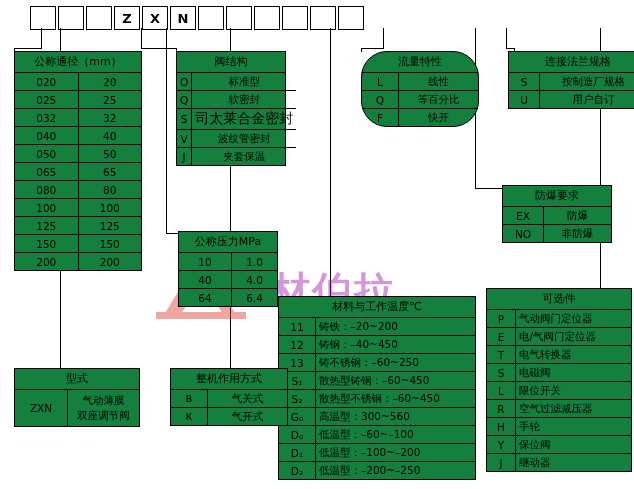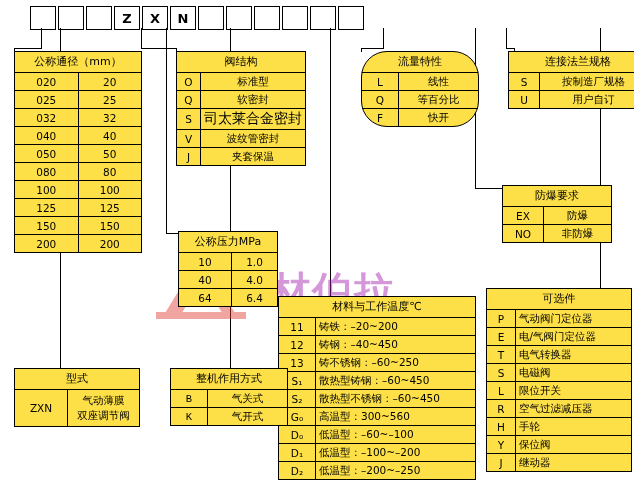--- a/index.html
+++ b/index.html
@@ -6,21 +6,21 @@
   body{width:634px;height:489px;background:#fff;font-family:"DejaVu Sans","Liberation Sans",sans-serif;position:relative;overflow:hidden;}
   .stage{position:absolute;left:0;top:0;width:634px;height:489px;}
 
   
   .codebar{position:absolute;left:30px;top:6px;display:flex;gap:2px;}
   .codebox{width:24px;height:22px;border:1px solid #000;display:flex;align-items:center;justify-content:center;
            font-size:13px;font-weight:bold;color:#000;background:#fff;}
   .codebox.empty{color:transparent;}
 
   
-  .blk{position:absolute;border:1px solid #000;background:#fde047;box-sizing:border-box;}
+  .blk{position:absolute;border:1px solid #000;background:#15803d;box-sizing:border-box;}
   .blk .title{border-bottom:1px solid #000;text-align:center;font-size:11px;padding:2px 0 3px;color:#000;white-space:nowrap;}
   .blk table{border-collapse:collapse;width:100%;}
   .blk td{border-top:1px solid #000;font-size:10.5px;color:#000;padding:1px 3px;height:15px;white-space:nowrap;}
   .blk tr:first-child td{border-top:none;}
   .c1{border-right:1px solid #000;text-align:center;}
   .c2{text-align:center;}
   .lft{text-align:left;padding-left:5px;}
 
   
   .ln{position:absolute;background:#000;}
@@ -109,20 +109,24 @@
           </tr>
       <tr>
             <td class="c1">040</td>
             <td class="c2">40</td>
           </tr>
       <tr>
             <td class="c1">050</td>
             <td class="c2">50</td>
           </tr>
       <tr>
+            <td class="c1">065</td>
+            <td class="c2">65</td>
+          </tr>
+      <tr>
             <td class="c1">080</td>
             <td class="c2">80</td>
           </tr>
       <tr>
             <td class="c1">100</td>
             <td class="c2">100</td>
           </tr>
       <tr>
             <td class="c1">125</td>
             <td class="c2">125</td>
@@ -132,21 +136,21 @@
             <td class="c2">150</td>
           </tr>
       <tr>
             <td class="c1">200</td>
             <td class="c2">200</td>
           </tr>
     </tbody>
       </table>
   </div>
 
-  <div class="blk" style="left:176px;top:51px;width:130px;">
+  <div class="blk" style="left:176px;top:51px;width:110px;">
     <div class="title">阀结构</div>
     <table>
       <tbody>
           <tr>
             <td class="c1" style="width:28px">O</td>
             <td class="c2">标准型</td>
           </tr>
       <tr>
             <td class="c1">Q</td>
             <td class="c2">软密封</td>

